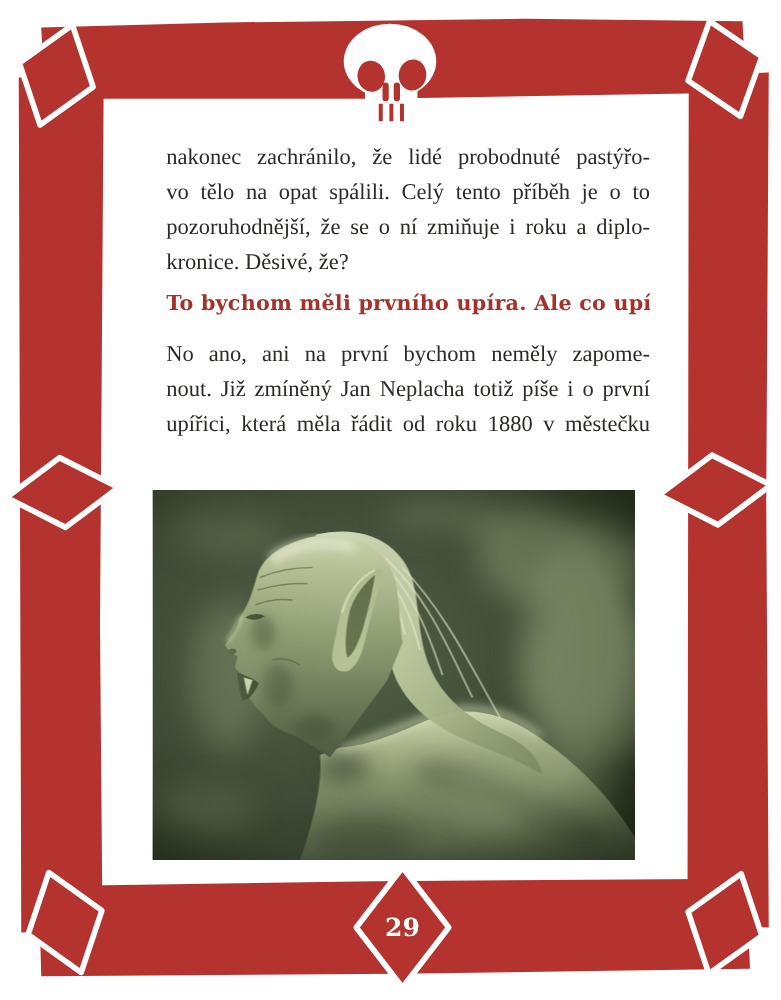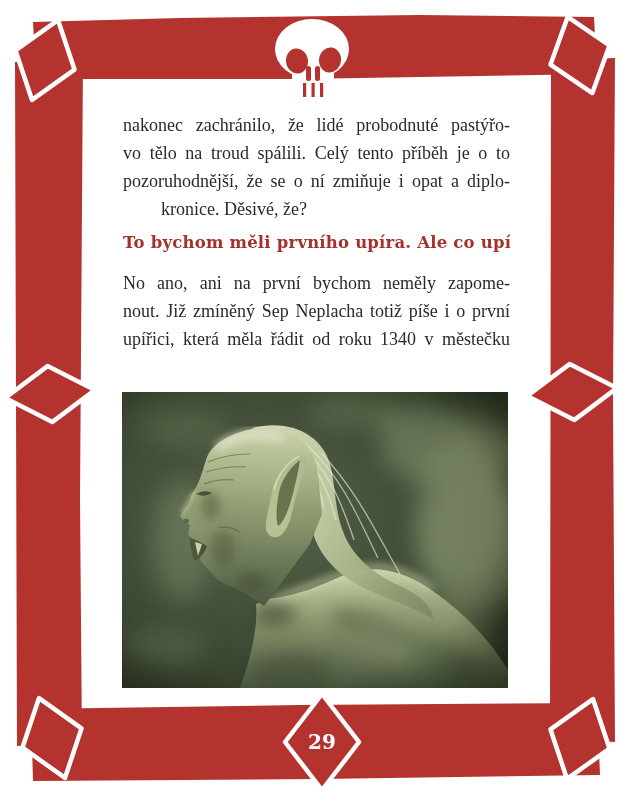--- a/index.html
+++ b/index.html
@@ -2,27 +2,27 @@
 <html><head>
 <meta charset="utf-8">
 <style>
   html,body{margin:0;padding:0;background:#ffffff;}
   .page{
     position:relative;width:625px;height:800px;background:#fff;overflow:hidden;
     font-family:"Liberation Serif",serif;
   }
   .frame-svg{position:absolute;left:0;top:0;width:625px;height:800px;}
   .content{
-    position:absolute;left:123px;top:111px;width:387px;
+    position:absolute;left:133px;top:111px;width:387px;
     font-size:18px;line-height:28px;color:#2b2a26;overflow:hidden;
   }
   .bline{
     text-align:justify;text-align-last:justify;white-space:nowrap;height:28px;overflow:hidden;
   }
-  .bline-left{text-align-last:left;margin-left:38px;}
+  .bline-left{text-align-last:left;}
   .heading{
     white-space:nowrap;overflow:hidden;
     font-family:"DejaVu Serif",serif;font-weight:700;font-size:16.5px;line-height:28px;
     color:#a6302a;letter-spacing:0.2px;margin:6px 0 12px 0;
   }
   .vampire-figure{
     position:absolute;left:122px;top:392px;width:386px;height:296px;margin:0;padding:0;
   }
   .vampire-figure svg{display:block;width:100%;height:100%;}
 </style>
@@ -70,29 +70,29 @@
         <rect x="303" y="83" width="3.2" height="14"></rect>
         <rect x="311.5" y="83" width="3.2" height="14"></rect>
         <rect x="320" y="83" width="3.2" height="14"></rect>
       </g>
     </g>
   </svg>
 
   <div class="content">
     <div>
       <div class="bline">nakonec zachránilo, že lidé probodnuté pastýřo-</div>
-      <div class="bline">vo tělo na troud spálili. Celý tento příběh je o to</div>
-      <div class="bline">pozoruhodnější, že se o ní zmiňuje i opat a diplo-</div>
+      <div class="bline">vo tělo na opat spálili. Celý tento příběh je o to</div>
+      <div class="bline">pozoruhodnější, že se o ní zmiňuje i roku a diplo-</div>
       <div class="bline bline-left">kronice. Děsivé, že?</div>
     </div>
     <div class="heading">To bychom měli prvního upíra. Ale co upířice?</div>
     <div>
       <div class="bline">No ano, ani na první bychom neměly zapome-</div>
-      <div class="bline">nout. Již zmíněný Sep Neplacha totiž píše i o první</div>
-      <div class="bline">upířici, která měla řádit od roku 1340 v městečku</div>
+      <div class="bline">nout. Již zmíněný Jan Neplacha totiž píše i o první</div>
+      <div class="bline">upířici, která měla řádit od roku 1880 v městečku</div>
     </div>
   </div>
 
   <figure class="vampire-figure" role="img" aria-label="Greenish portrait of a bald long-haired vampire with pointed ear and fangs, surrounded by smoke">
     <svg viewBox="0 0 386 296" preserveAspectRatio="none" aria-hidden="true">
       <defs>
         <radialGradient id="vbg" cx="36%" cy="42%" r="80%">
           <stop offset="0%" stop-color="#57644a"></stop>
           <stop offset="55%" stop-color="#44503a"></stop>
           <stop offset="100%" stop-color="#2d3722"></stop>

